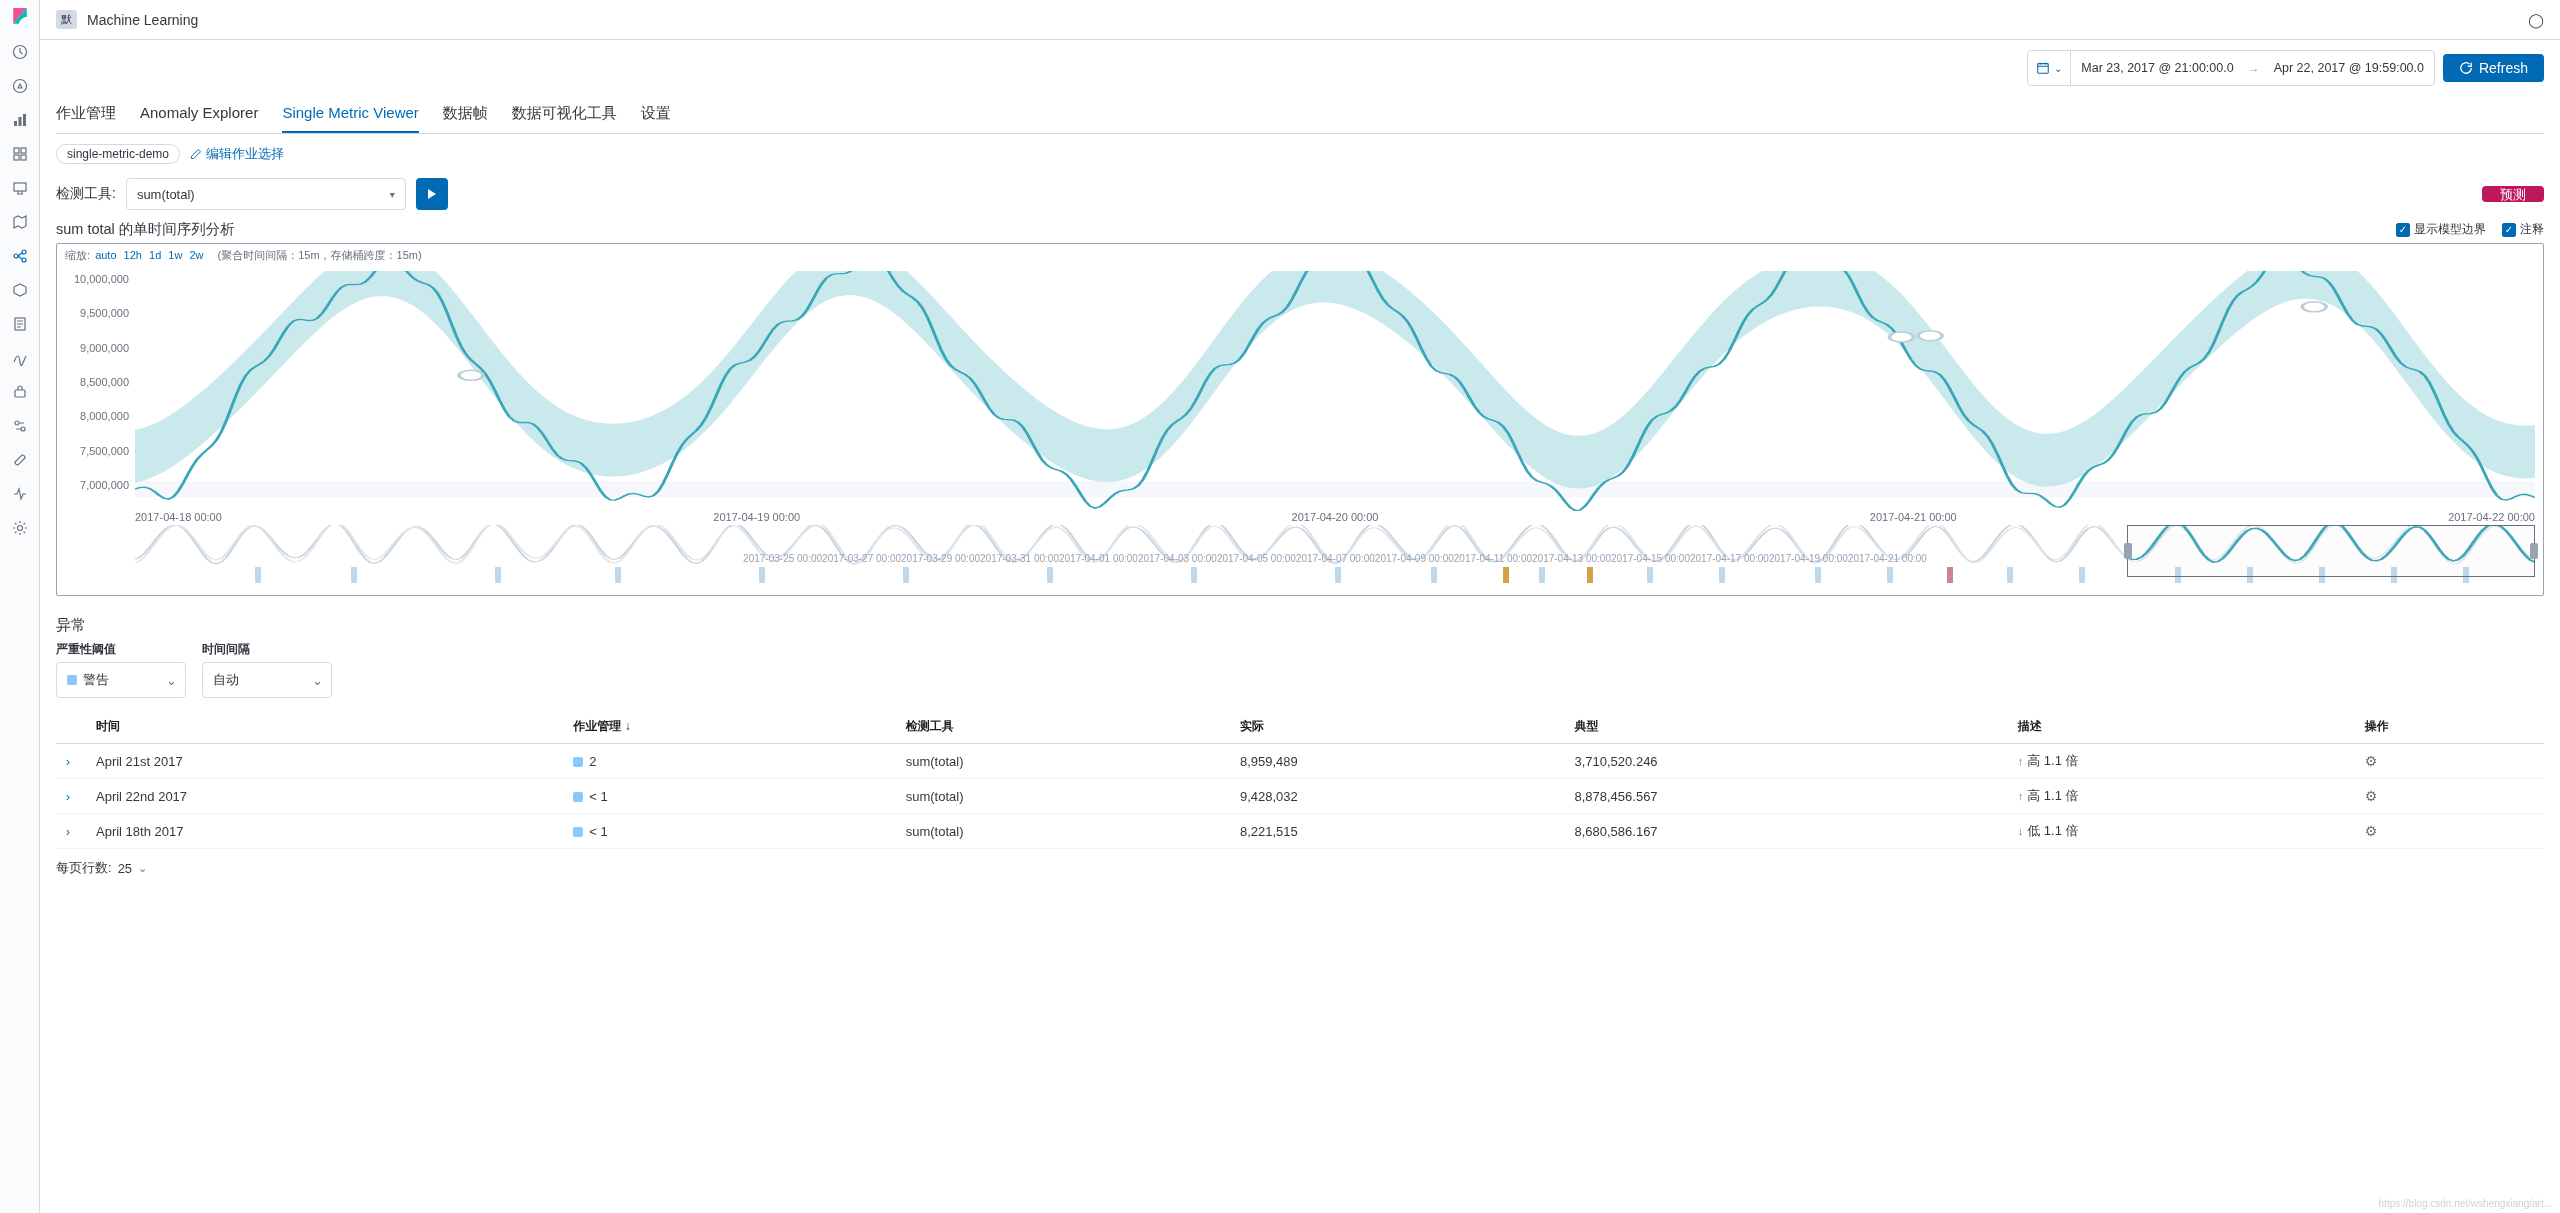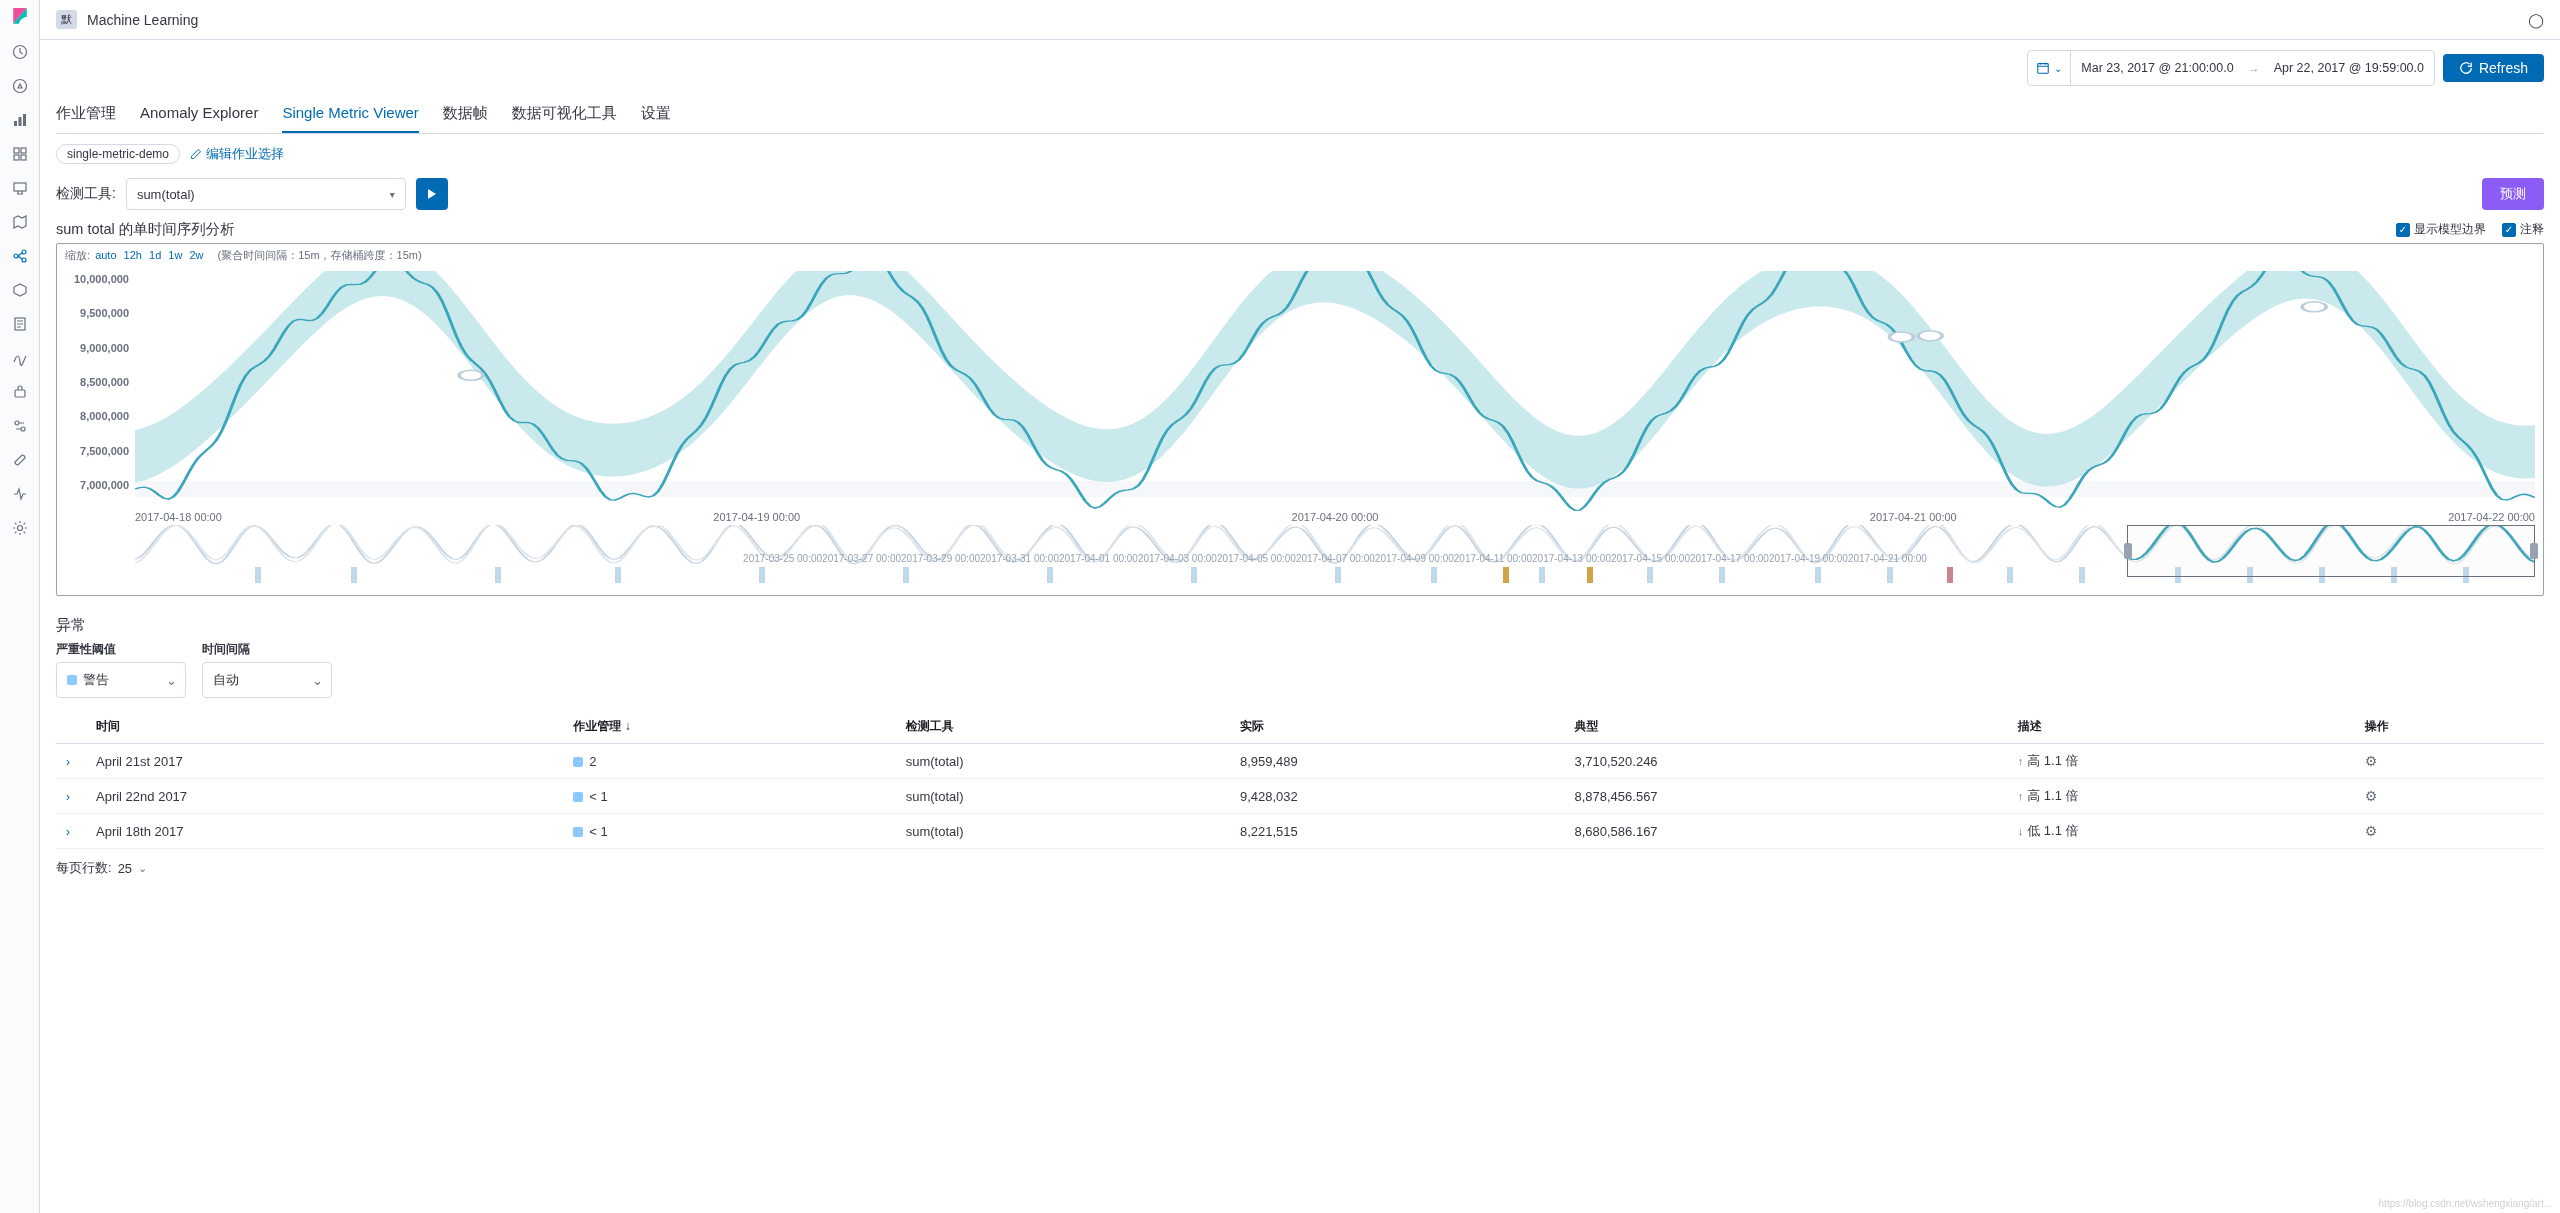--- a/index.html
+++ b/index.html
@@ -35,32 +35,32 @@
 .jobrow { display:flex; align-items:center; gap:10px; margin:8px 0 14px; }
 .job-pill { border:1px solid #d3dae6; border-radius:12px; padding:2px 10px; font-size:12px; color:#343741; }
 .edit-link { color:#006bb4; font-size:13px; display:flex; align-items:center; gap:4px; cursor:pointer; }
 
 .detrow { display:flex; align-items:center; gap:10px; margin-bottom:10px; }
 .label { font-size:14px; color:#343741; }
 .select { flex:0 0 280px; height:32px; border:1px solid #d3dae6; border-radius:4px; padding:0 28px 0 10px; font-size:13px; position:relative; background:#fff; display:flex; align-items:center; }
 .select::after { content:"▾"; position:absolute; right:10px; color:#69707d; font-size:10px; }
 .play-btn { width:32px; height:32px; background:#006bb4; border-radius:4px; display:flex; align-items:center; justify-content:center; cursor:pointer; }
 .spacer { flex:1; }
-.forecast-btn { background:#8b5cf6; color:#fff; border:none; border-radius:4px; height:32px; padding:0 18px; cursor:pointer; font-size:13px; }
+.forecast-btn { background:#be185d; color:#fff; border:none; border-radius:4px; height:16px; padding:0 18px; cursor:pointer; font-size:13px; }
 
 .subtitle-row { display:flex; align-items:center; justify-content:space-between; margin:6px 0 4px; }
 .subtitle { font-size:14.5px; color:#343741; }
 .checks { display:flex; gap:16px; font-size:12px; color:#343741; }
 .chk { display:flex; align-items:center; gap:4px; }
 .chkbox { width:14px; height:14px; border:1px solid #006bb4; background:#006bb4; border-radius:2px; display:flex; align-items:center; justify-content:center; color:#fff; font-size:10px; }
 
 .chart-panel { border:1px solid #98a2b3; border-radius:2px; padding:0; background:#fff; }
 .chart-controls { font-size:11px; color:#69707d; padding:4px 8px; display:flex; gap:12px; align-items:center; }
 .chart-controls .zoom a { color:#006bb4; text-decoration:none; margin:16px 2px; cursor:pointer; }
-.chart-wrap { display:flex; padding:4px 8px 0;font-weight:bold; }
+.chart-wrap { display:flex; padding:4px 8px 0; }
 .ylabels { display:flex; flex-direction:column; justify-content:space-between; text-align:right; font-size:11px; color:#69707d; padding:2px 6px 20px 0; min-width:70px; height:240px; }
 .chart-svg { flex:1; height:240px; }
 .overview { position:relative; margin:0 8px 8px 78px; height:62px; }
 .overview svg { width:100%; height:40px; }
 .overview-labels { display:flex; justify-content:center; font-size:10px; color:#98a2b3; padding:0 2px; position:absolute; top:28px; left:0; right:0; }
 .overview-window { position:absolute; top:0; height:52px; border:1px solid #69707d; background:rgba(200,200,200,0.05); }
 .overview-window .handle { position:absolute; top:50%; width:8px; height:16px; background:#98a2b3; transform:translateY(-50%); border-radius:2px; }
 .overview-window .handle.left { left:-4px; } .overview-window .handle.right { right:-4px; }
 .overview-swim { position:absolute; top:42px; left:0; right:0; height:16px; }
 .swim-mark { position:absolute; top:0; width:6px; height:16px; background:#bfd9ec; }

